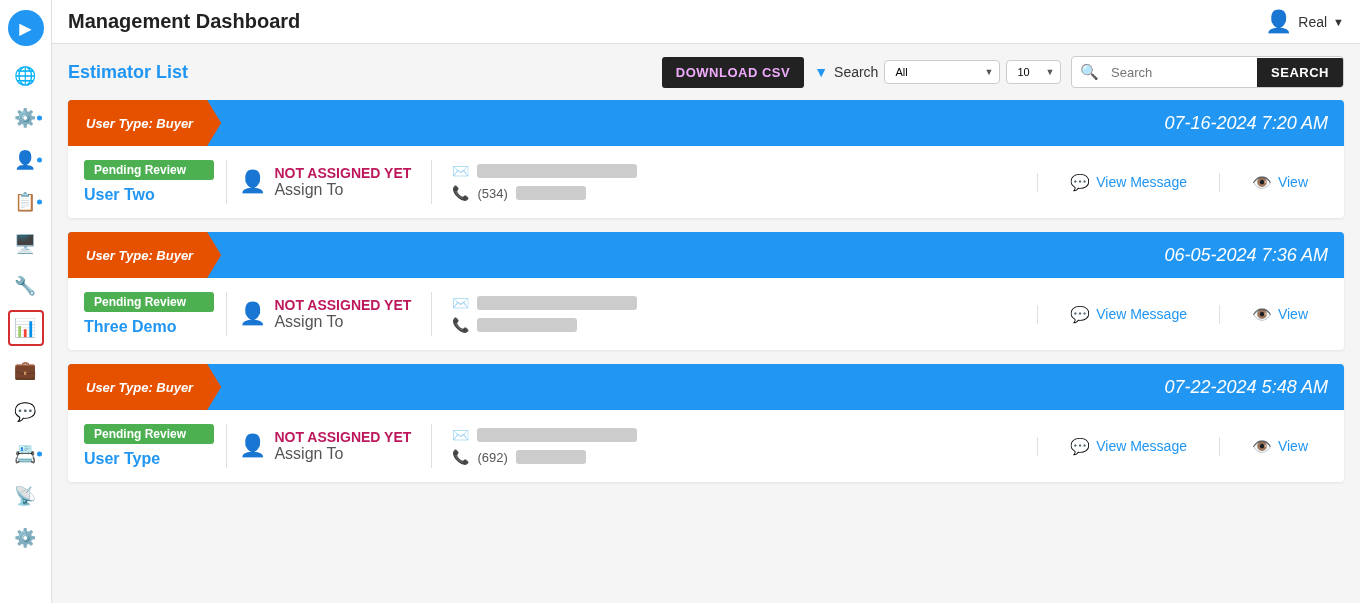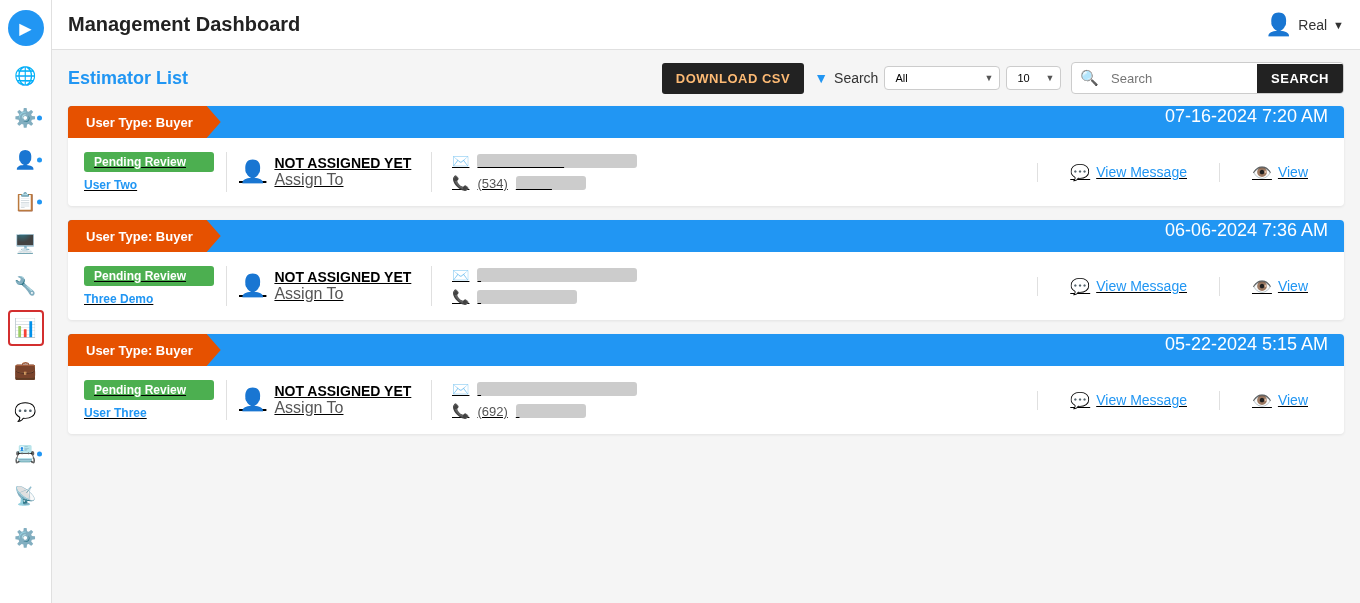--- a/index.html
+++ b/index.html
@@ -66,21 +66,21 @@
     }
 
     
     .top-header {
       background: #fff;
       border-bottom: 1px solid #e0e0e0;
       padding: 8px 16px;
       display: flex;
       align-items: center;
       justify-content: space-between;
-      height: 50px;
+      height: 44px;
       flex-shrink: 0;
     }
     .top-header-title {
       font-size: 20px;
       font-weight: 600;
       color: #222;
     }
     .top-header-user {
       display: flex;
       align-items: center;
@@ -106,21 +106,21 @@
       flex-wrap: wrap;
     }
     .sub-header-title {
       font-size: 18px;
       font-weight: 600;
       color: #2196F3;
       flex: 1;
     }
     .btn-download {
       background: #222;
-      color: #fdba74;
+      color: #f0abfc;
       border: none;
       padding: 8px 14px;
       font-size: 13px;
       font-weight: 600;
       border-radius: 3px;
       cursor: pointer;
       letter-spacing: 0.5px;
     }
     .filters-group {
       display: flex;
@@ -191,23 +191,24 @@
     .card {
       background: #fff;
       border-radius: 4px;
       margin-bottom: 14px;
       overflow: hidden;
       box-shadow: 0 1px 3px rgba(0,0,0,0.08);
     }
     .card-header {
       background: #2196F3;
       display: flex;
-      align-items: flex-start;
+      align-items: center;
       padding: 0;
-      height: 32px;
+      height: 46px;
+      font-style: italic;
     }
     .card-header-label {
       background: #E65100;
       color: #fff;
       font-size: 13px;
       font-weight: 600;
       padding: 0 18px;
       height: 100%;
       display: flex;
       align-items: center;
@@ -219,61 +220,60 @@
       color: #fff;
       font-size: 18px;
       font-weight: 500;
       padding-right: 16px;
     }
     .card-body {
       display: flex;
       align-items: center;
       padding: 14px 16px;
       gap: 0;
-      text-decoration: underline;
     }
     .card-status {
       min-width: 130px;
       display: flex;
       flex-direction: column;
       gap: 6px;
     }
     .badge-pending {
       background: #4CAF50;
       color: #fff;
       font-size: 12px;
       font-weight: 600;
       padding: 3px 10px;
       border-radius: 3px;
       display: inline-block;
     }
     .card-user-name {
       color: #2196F3;
-      font-size: 12px;
+      font-size: 16px;
       font-weight: 600;
     }
     .divider-v {
       width: 1px;
       background: #e0e0e0;
       align-self: stretch;
       margin: 0 12px;
     }
     .card-assign {
       min-width: 180px;
       display: flex;
       align-items: center;
       gap: 8px;
     }
     .assign-icon {
       color: #E65100;
       font-size: 22px;
     }
     .assign-info {}
     .assign-title {
-      color: #000000;
+      color: #be185d;
       font-size: 14px;
       font-weight: 700;
     }
     .assign-sub {
       color: #555;
       font-size: 16px;
     }
     .card-contact {
       flex: 1;
       display: flex;
@@ -454,21 +454,21 @@
               <span class="action-icon">👁️</span>
               <span>View</span>
             </button>
           </div>
         </div>
       </div>
 
       <div class="card">
         <div class="card-header">
           <div class="card-header-label">User Type: Buyer</div>
-          <div class="card-header-date">06-06-2024 7:36 AM</div>
+          <div class="card-header-date">06-05-2024 7:36 AM</div>
         </div>
         <div class="card-body">
           <div class="card-status">
             <span class="badge-pending">Pending Review</span>
             <span class="card-user-name">Three Demo</span>
           </div>
           <div class="divider-v"></div>
           <div class="card-assign">
             <span class="assign-icon">👤</span>
             <div class="assign-info">
@@ -498,26 +498,26 @@
               <span class="action-icon">👁️</span>
               <span>View</span>
             </button>
           </div>
         </div>
       </div>
 
       <div class="card">
         <div class="card-header">
           <div class="card-header-label">User Type: Buyer</div>
-          <div class="card-header-date">05-22-2024 5:15 AM</div>
+          <div class="card-header-date">07-22-2024 5:48 AM</div>
         </div>
         <div class="card-body">
           <div class="card-status">
             <span class="badge-pending">Pending Review</span>
-            <span class="card-user-name">User Three</span>
+            <span class="card-user-name">User Type</span>
           </div>
           <div class="divider-v"></div>
           <div class="card-assign">
             <span class="assign-icon">👤</span>
             <div class="assign-info">
               <div class="assign-title">NOT ASSIGNED YET</div>
               <div class="assign-sub">Assign To</div>
             </div>
           </div>
           <div class="divider-v"></div>

